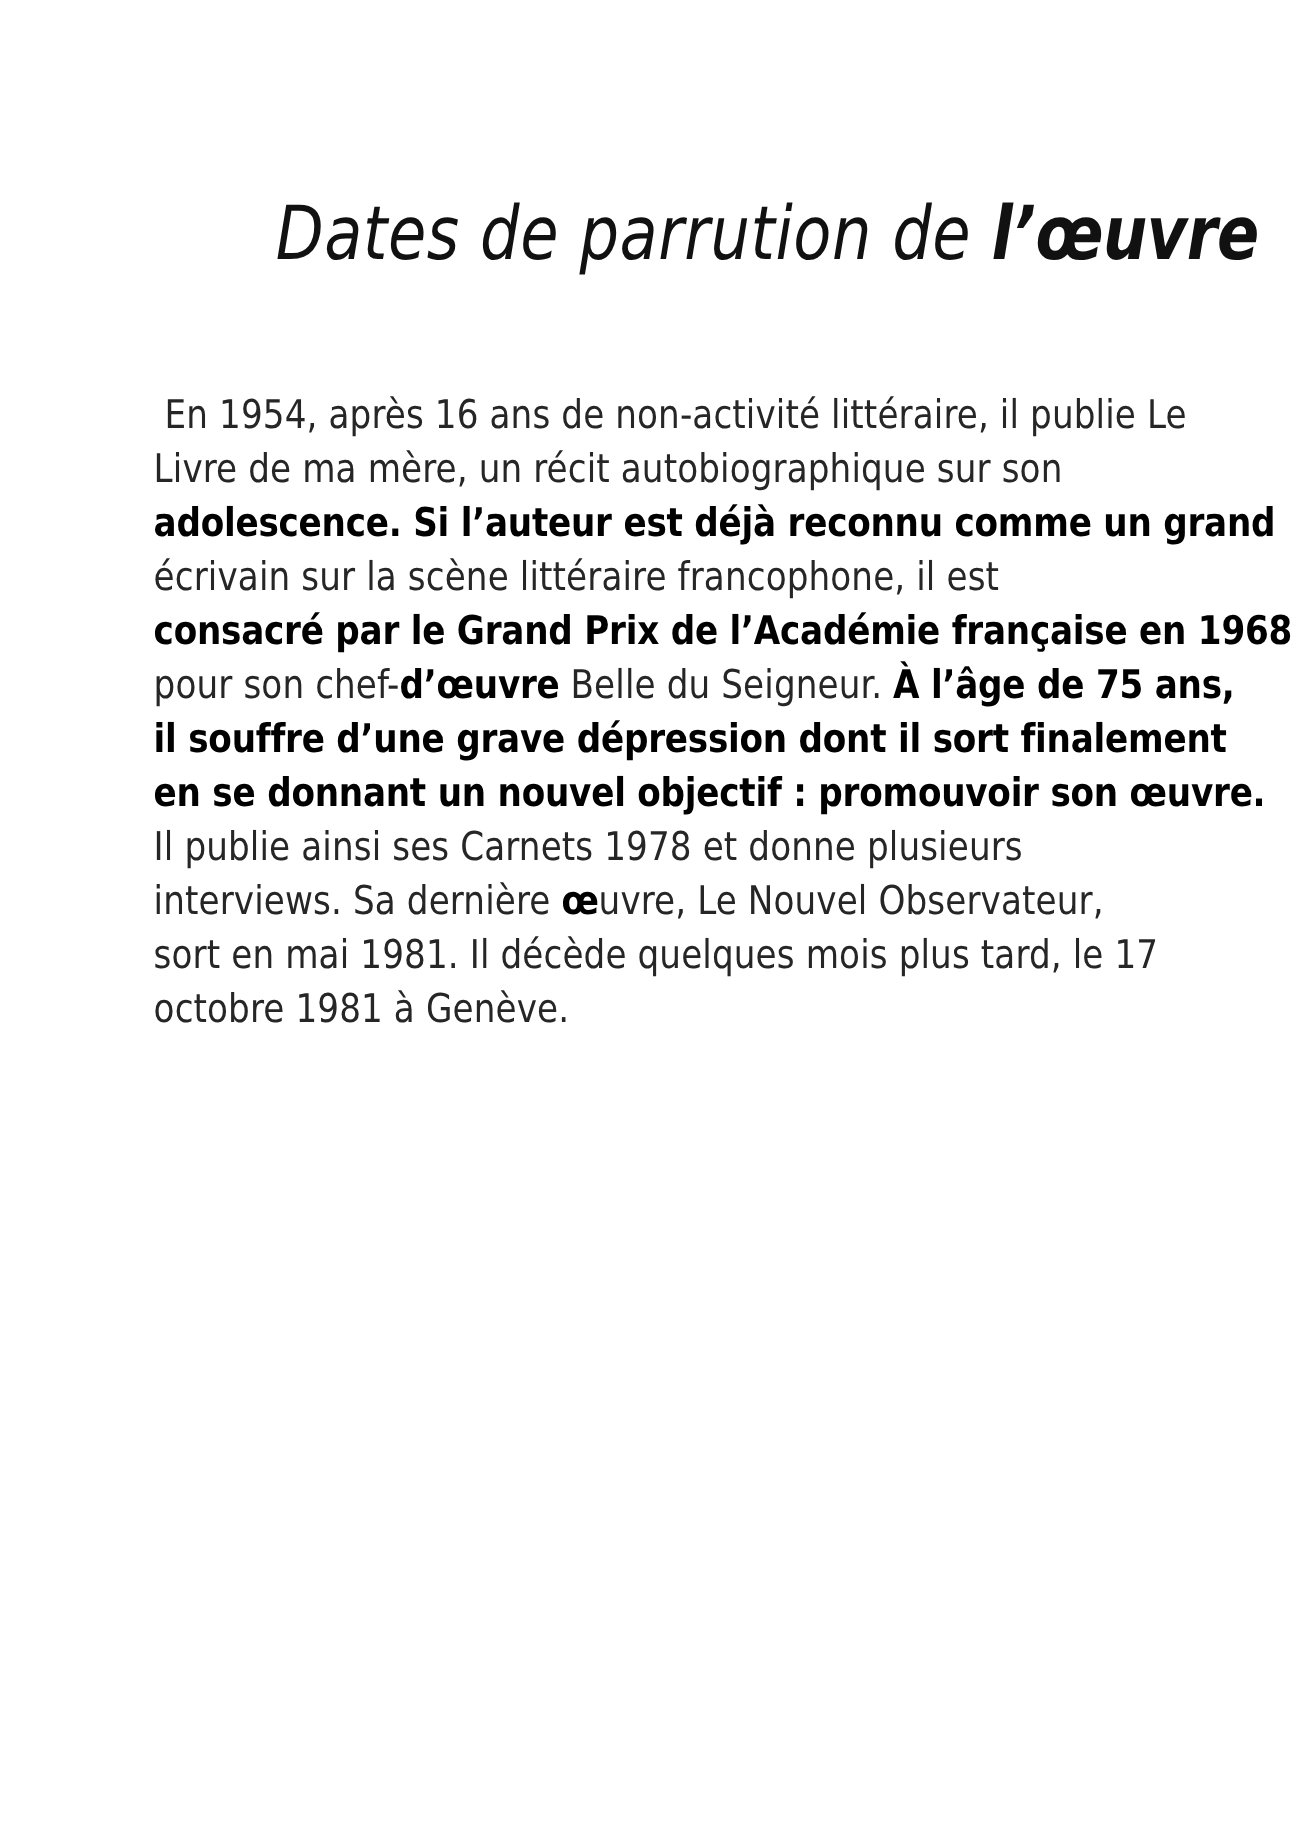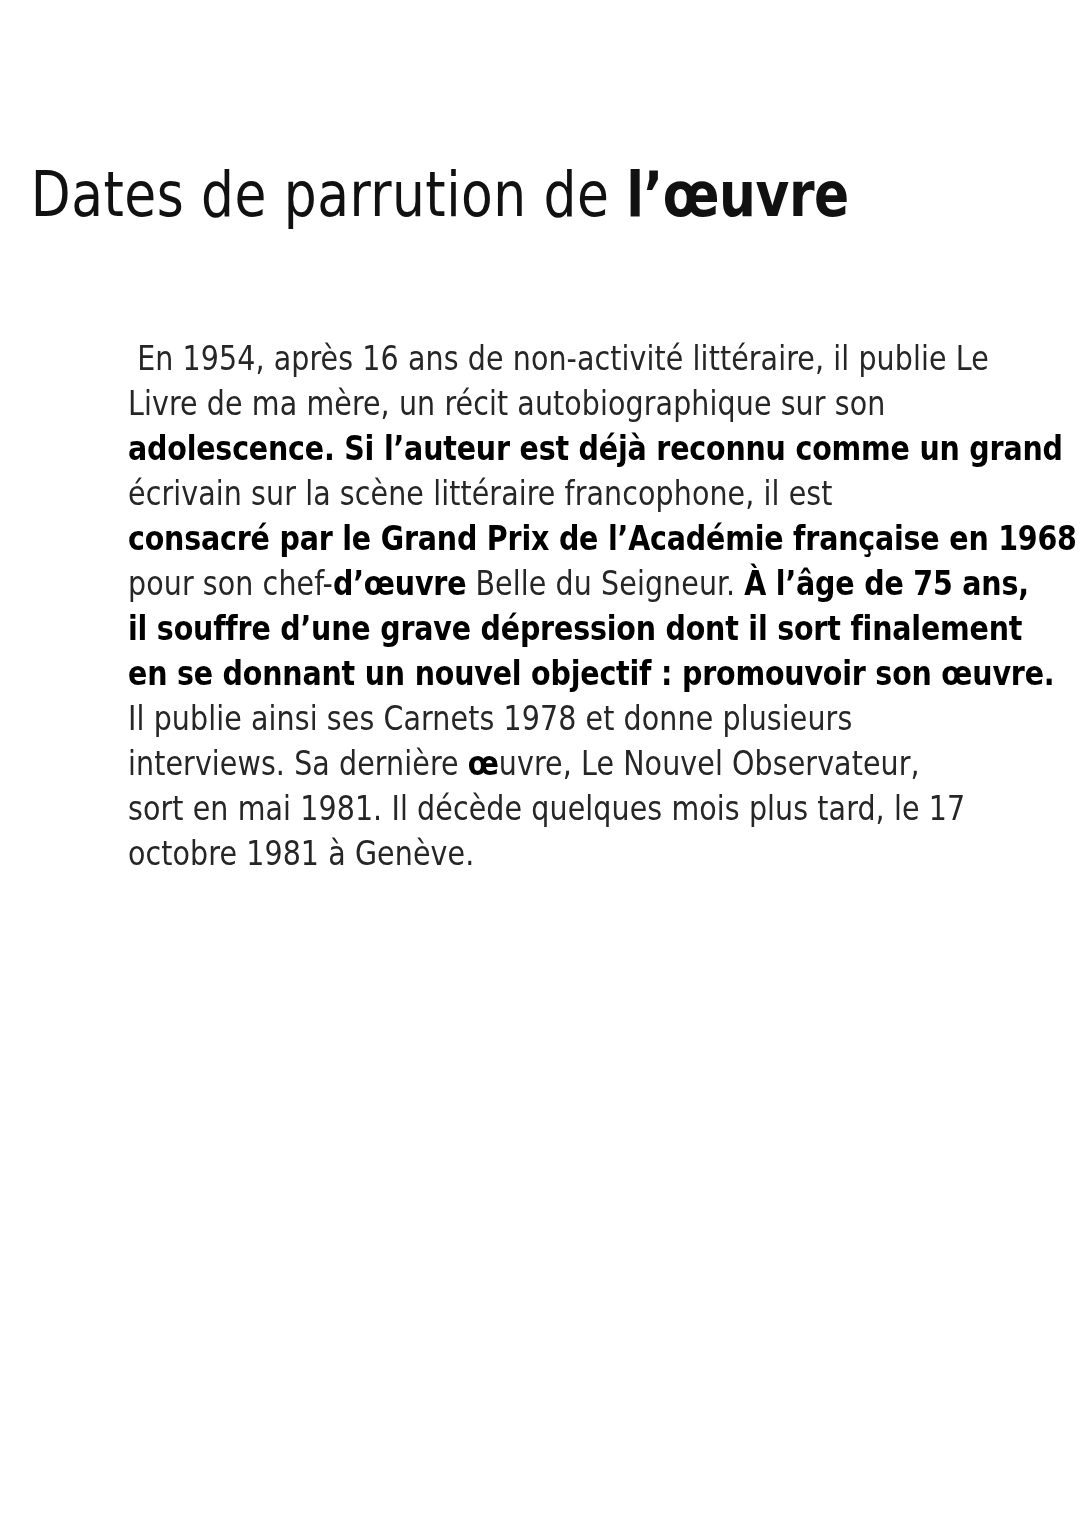--- a/index.html
+++ b/index.html
@@ -20,21 +20,22 @@
     overflow: hidden;
     box-sizing: border-box;
   }
 
   
   .title-block {
     position: absolute;
     left: 0;
     top: 118px;
     width: 1080px;
-    text-align: left;
+    text-align: right;
+    font-style: italic;
   }
   .title {
     display: inline-block;
     font-family: "DejaVu Sans Condensed", "Liberation Sans Narrow", "Liberation Sans", sans-serif;
     font-size: 62px;
     line-height: 70px;
     font-weight: 300;
     letter-spacing: 0.5px;
     color: #111111;
     transform: scaleX(0.93);
@@ -46,21 +47,21 @@
   }
   .title .t-bold {
     font-weight: 700;
     letter-spacing: -0.5px;
   }
 
   
   .body-block {
     position: absolute;
     left: 128px;
-    top: 336px;
+    top: 323px;
     width: 840px;
   }
   .line {
     font-size: 33px;
     line-height: 45px;
     white-space: pre;
     letter-spacing: 0.1px;
     color: #1a1a1a;
     transform: scaleX(0.96);
     transform-origin: left center;

